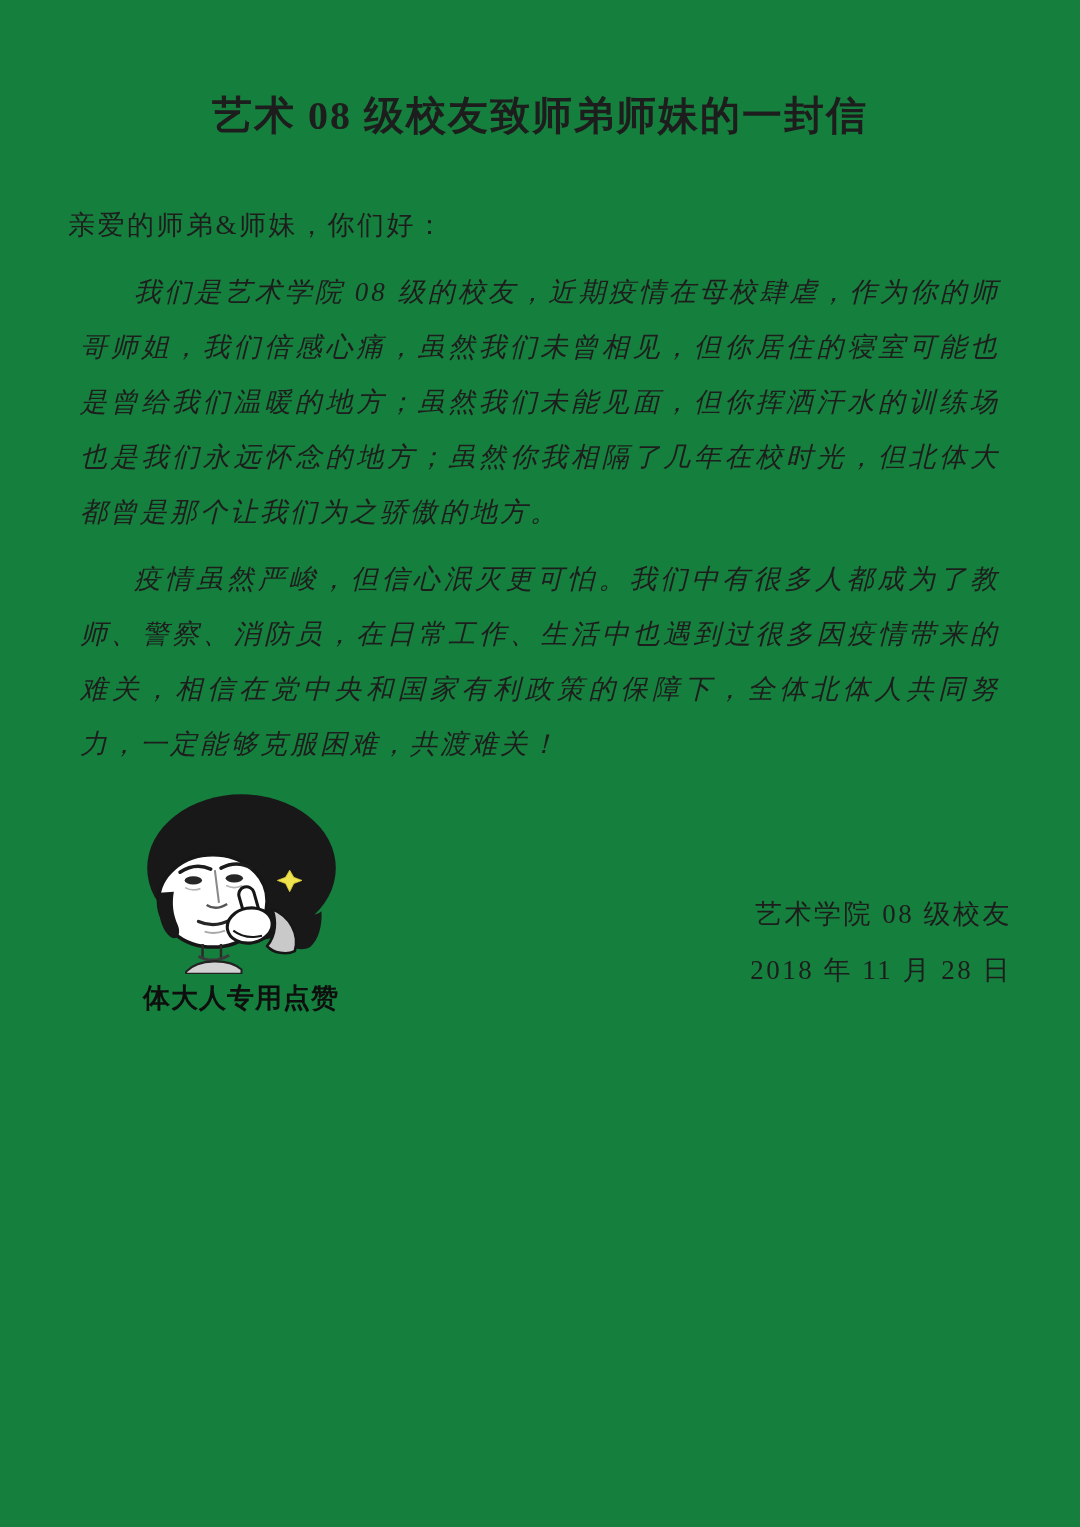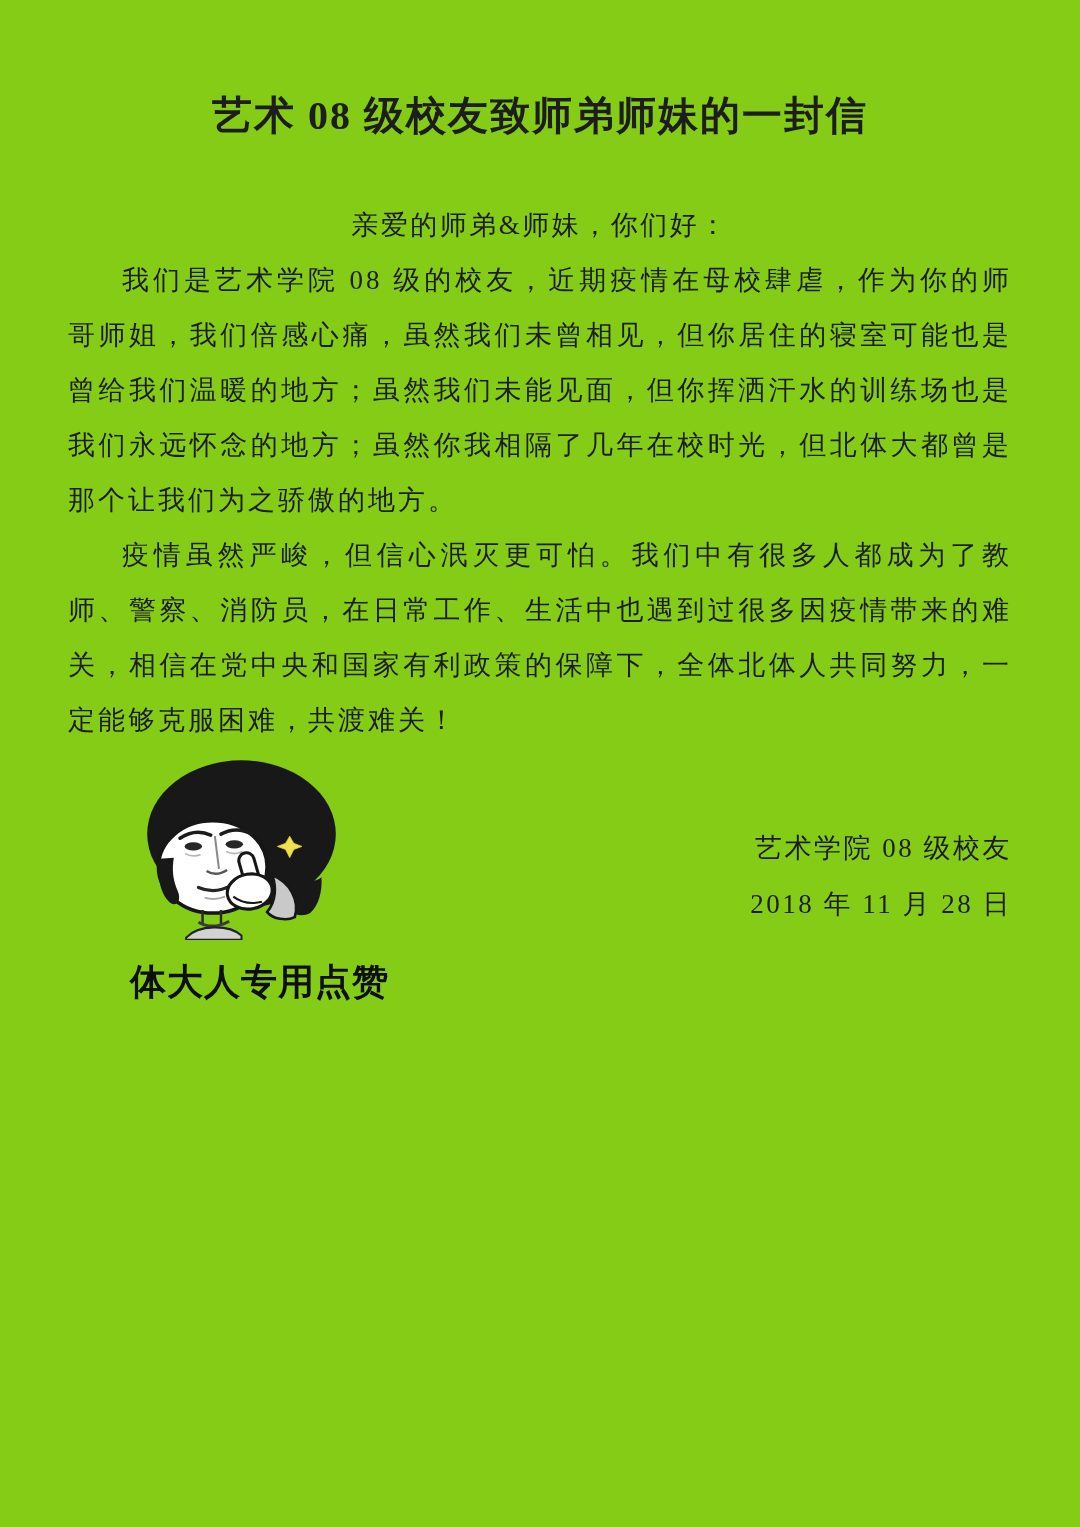--- a/index.html
+++ b/index.html
@@ -1,79 +1,79 @@
 <!DOCTYPE html>
 <html lang="zh"><head>
 <meta charset="utf-8">
 <style>
   html, body { margin: 0; padding: 0; background: #ffffff; }
   .page {
     position: relative;
     width: 1080px;
     height: 1527px;
     margin: 0 auto;
-    background: #84cc16;
+    background: #15803d;
     color: #1d1d1d;
     font-family: "Liberation Serif", "DejaVu Serif", serif;
     overflow: hidden;
     box-sizing: border-box;
     padding: 0 68px;
   }
   .title {
     margin: 0;
     padding-top: 88px;
     text-align: center;
     font-size: 40px;
     font-weight: 700;
     letter-spacing: 2px;
     line-height: 56px;
   }
   .salutation {
     margin: 54px 0 0 0;
     font-size: 27px;
     line-height: 55px;
     letter-spacing: 2.5px;
-    text-align: center;
   }
   .body-paragraphs { margin: 0; }
   .body-paragraphs p {
-    margin: 0;
+    margin: 12px;
     font-size: 27px;
     line-height: 55px;
     letter-spacing: 3px;
     text-indent: 2em;
     text-align: justify;
     text-justify: inter-ideograph;
+    font-style: italic;
   }
   .footer {
     position: relative;
     height: 275px;
     margin-top: 2px;
   }
   .meme {
     position: absolute;
     left: 62px;
     top: 10px;
     width: 222px;
     text-align: center;
   }
   .meme svg { display: block; margin: 0 auto; }
   .meme-caption {
-    margin-top: 18px;
+    margin-top: 6px;
     font-family: "Liberation Sans", "DejaVu Sans", sans-serif;
     font-weight: 900;
-    font-size: 36px;
+    font-size: 27px;
     letter-spacing: 1px;
     color: #0e0e0e;
     white-space: nowrap;
   }
   .sign-block {
     position: absolute;
     right: 0;
-    top: 70px;
+    top: 102px;
     text-align: right;
     font-size: 27px;
     line-height: 56px;
     letter-spacing: 2.5px;
   }
 </style>
 </head>
 <body>
 
 <div class="page">

